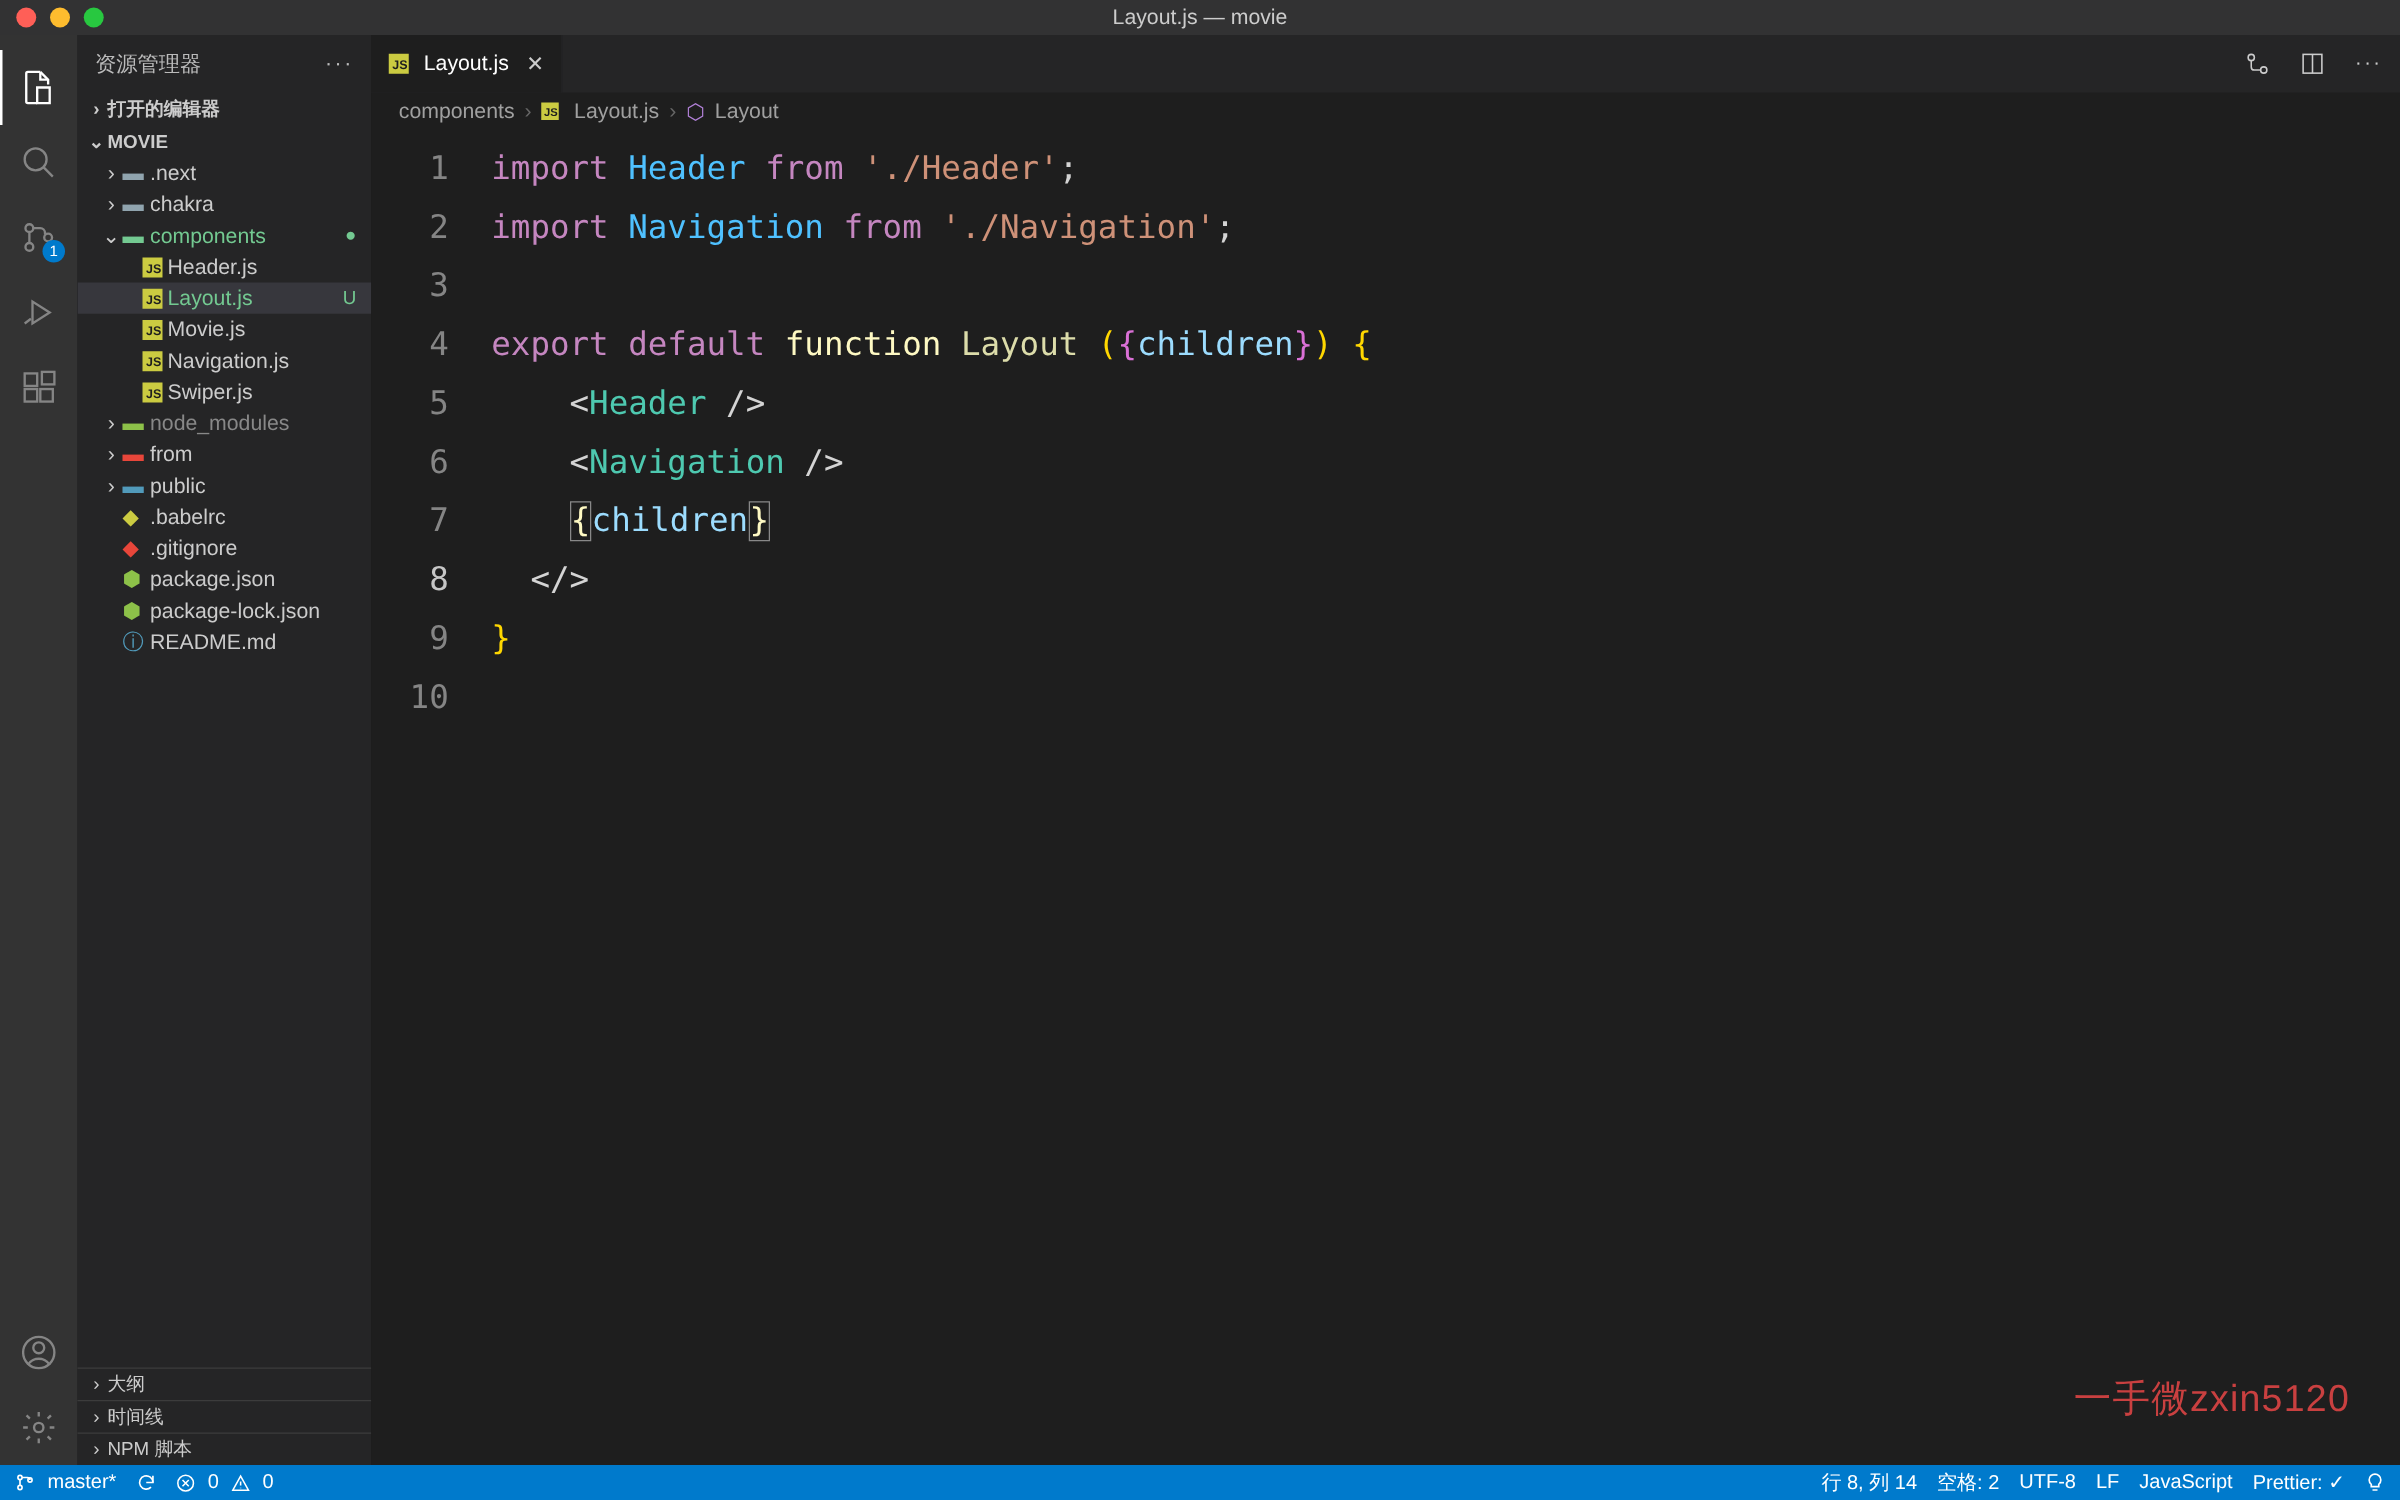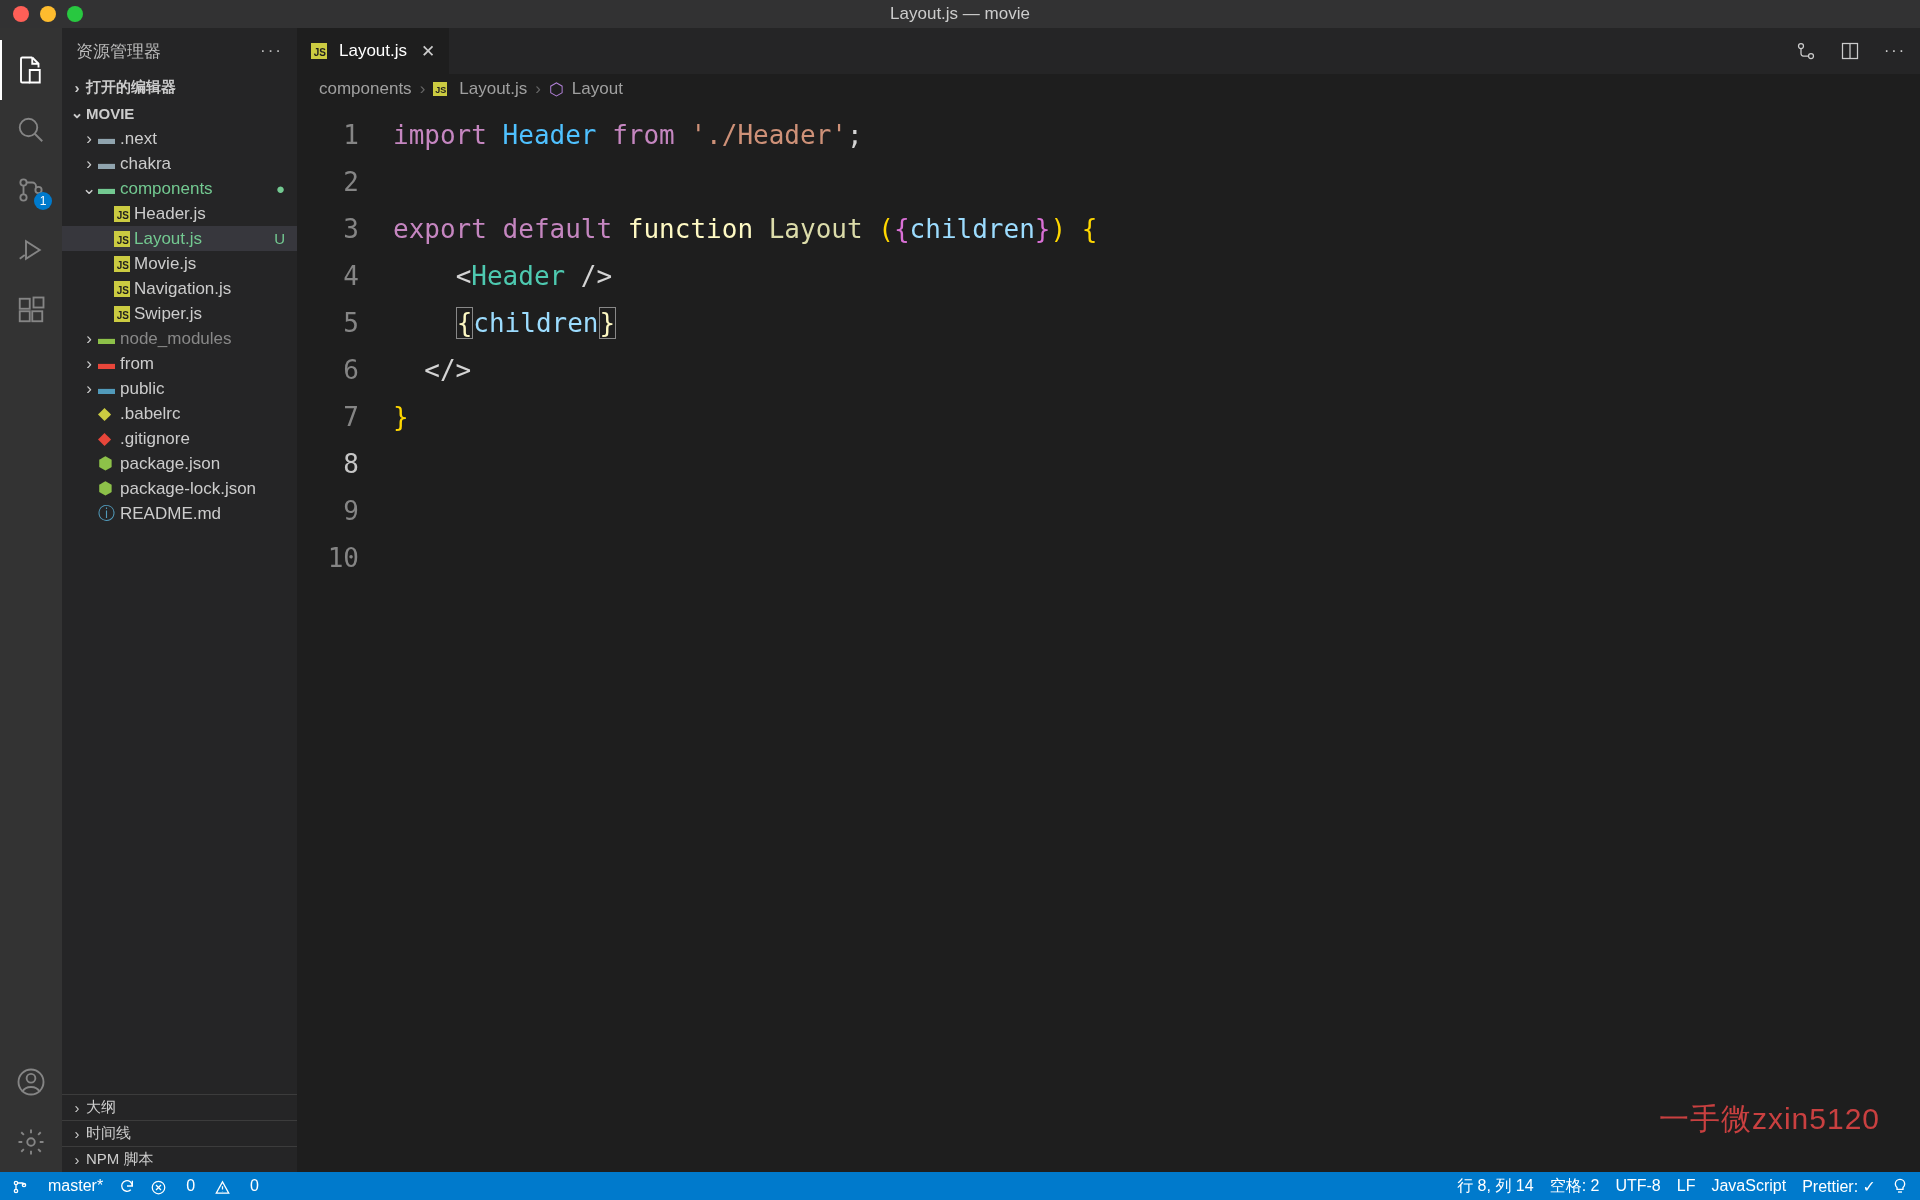--- a/index.html
+++ b/index.html
@@ -142,21 +142,21 @@
   position:absolute; right:0; top:0; width:18px; bottom:0;
 }
 .watermark {
   position:absolute; bottom: 60px; right: 40px;
   color:#c94040; font-size:30px; letter-spacing:1px;
 }
 .statusbar {
   height: 28px; background: #007acc; display:flex; align-items:center;
   color:#ffffff; font-size:16px; padding: 0 12px; gap: 16px;
 }
-.statusbar .sb-item { display:flex; align-items:flex-end; gap:20px; cursor:pointer;}
+.statusbar .sb-item { display:flex; align-items:center; gap:10px; cursor:pointer;}
 .statusbar .spacer { flex:1; }
 svg { display:block; }
 </style>
 </head>
 <body>
 
 <div class="titlebar">
   <div class="traffic-lights">
     <div class="traffic-light tl-close"></div>
     <div class="traffic-light tl-min"></div>
@@ -381,23 +381,25 @@
           <div class="ln">4</div>
           <div class="ln">5</div>
           <div class="ln">6</div>
           <div class="ln">7</div>
           <div class="ln" style="color:#c6c6c6">8</div>
           <div class="ln">9</div>
           <div class="ln">10</div>
       </div>
       <div class="code">
 <div class="code-line"><span class="tok-kw">import</span> <span class="tok-var">Header</span> <span class="tok-kw">from</span> <span class="tok-str">'./Header'</span><span class="tok-punc">;</span></div>
+<div class="code-line"><span class="tok-kw">import</span> <span class="tok-var">Navigation</span> <span class="tok-kw">from</span> <span class="tok-str">'./Navigation'</span><span class="tok-punc">;</span></div>
 <div class="code-line"></div>
 <div class="code-line"><span class="tok-kw">export</span> <span class="tok-kw">default</span> <span class="tok-fn">function</span> <span class="tok-name">Layout</span> <span class="tok-brace">(</span><span class="tok-brace2">{</span><span class="tok-param">children</span><span class="tok-brace2">}</span><span class="tok-brace">)</span> <span class="tok-brace">{</span></div>
 <div class="code-line">    <span class="tok-punc">&lt;</span><span class="tok-tag">Header</span> <span class="tok-punc">/&gt;</span></div>
+<div class="code-line">    <span class="tok-punc">&lt;</span><span class="tok-tag">Navigation</span> <span class="tok-punc">/&gt;</span></div>
 <div class="code-line">    <span class="tok-fn bracket-hl">{</span><span class="tok-param">children</span><span class="tok-fn bracket-hl">}</span></div>
 <div class="code-line">  <span class="tok-punc">&lt;/&gt;</span></div>
 <div class="code-line"><span class="tok-brace">}</span></div>
       </div>
       <div class="minimap"></div>
     </div>
 
     <div class="watermark">一手微zxin5120</div>
   </div>
 </div>

